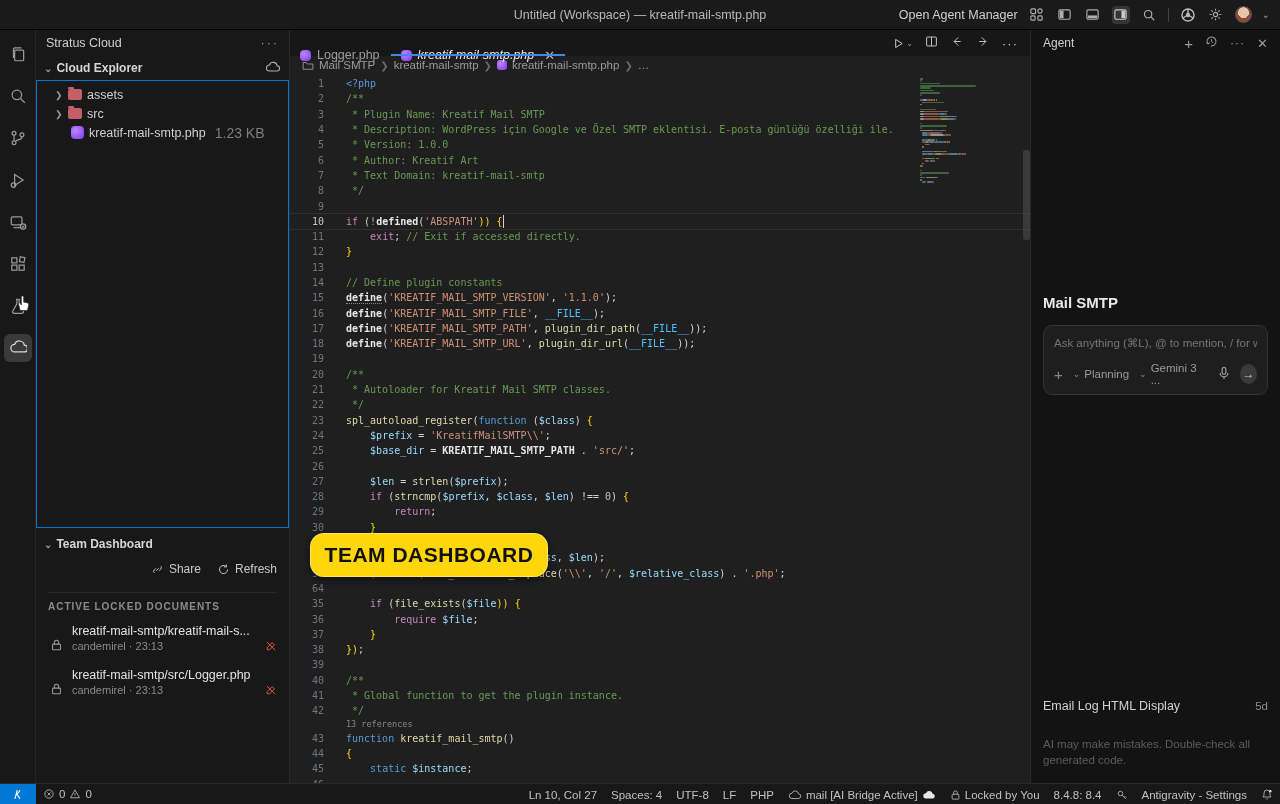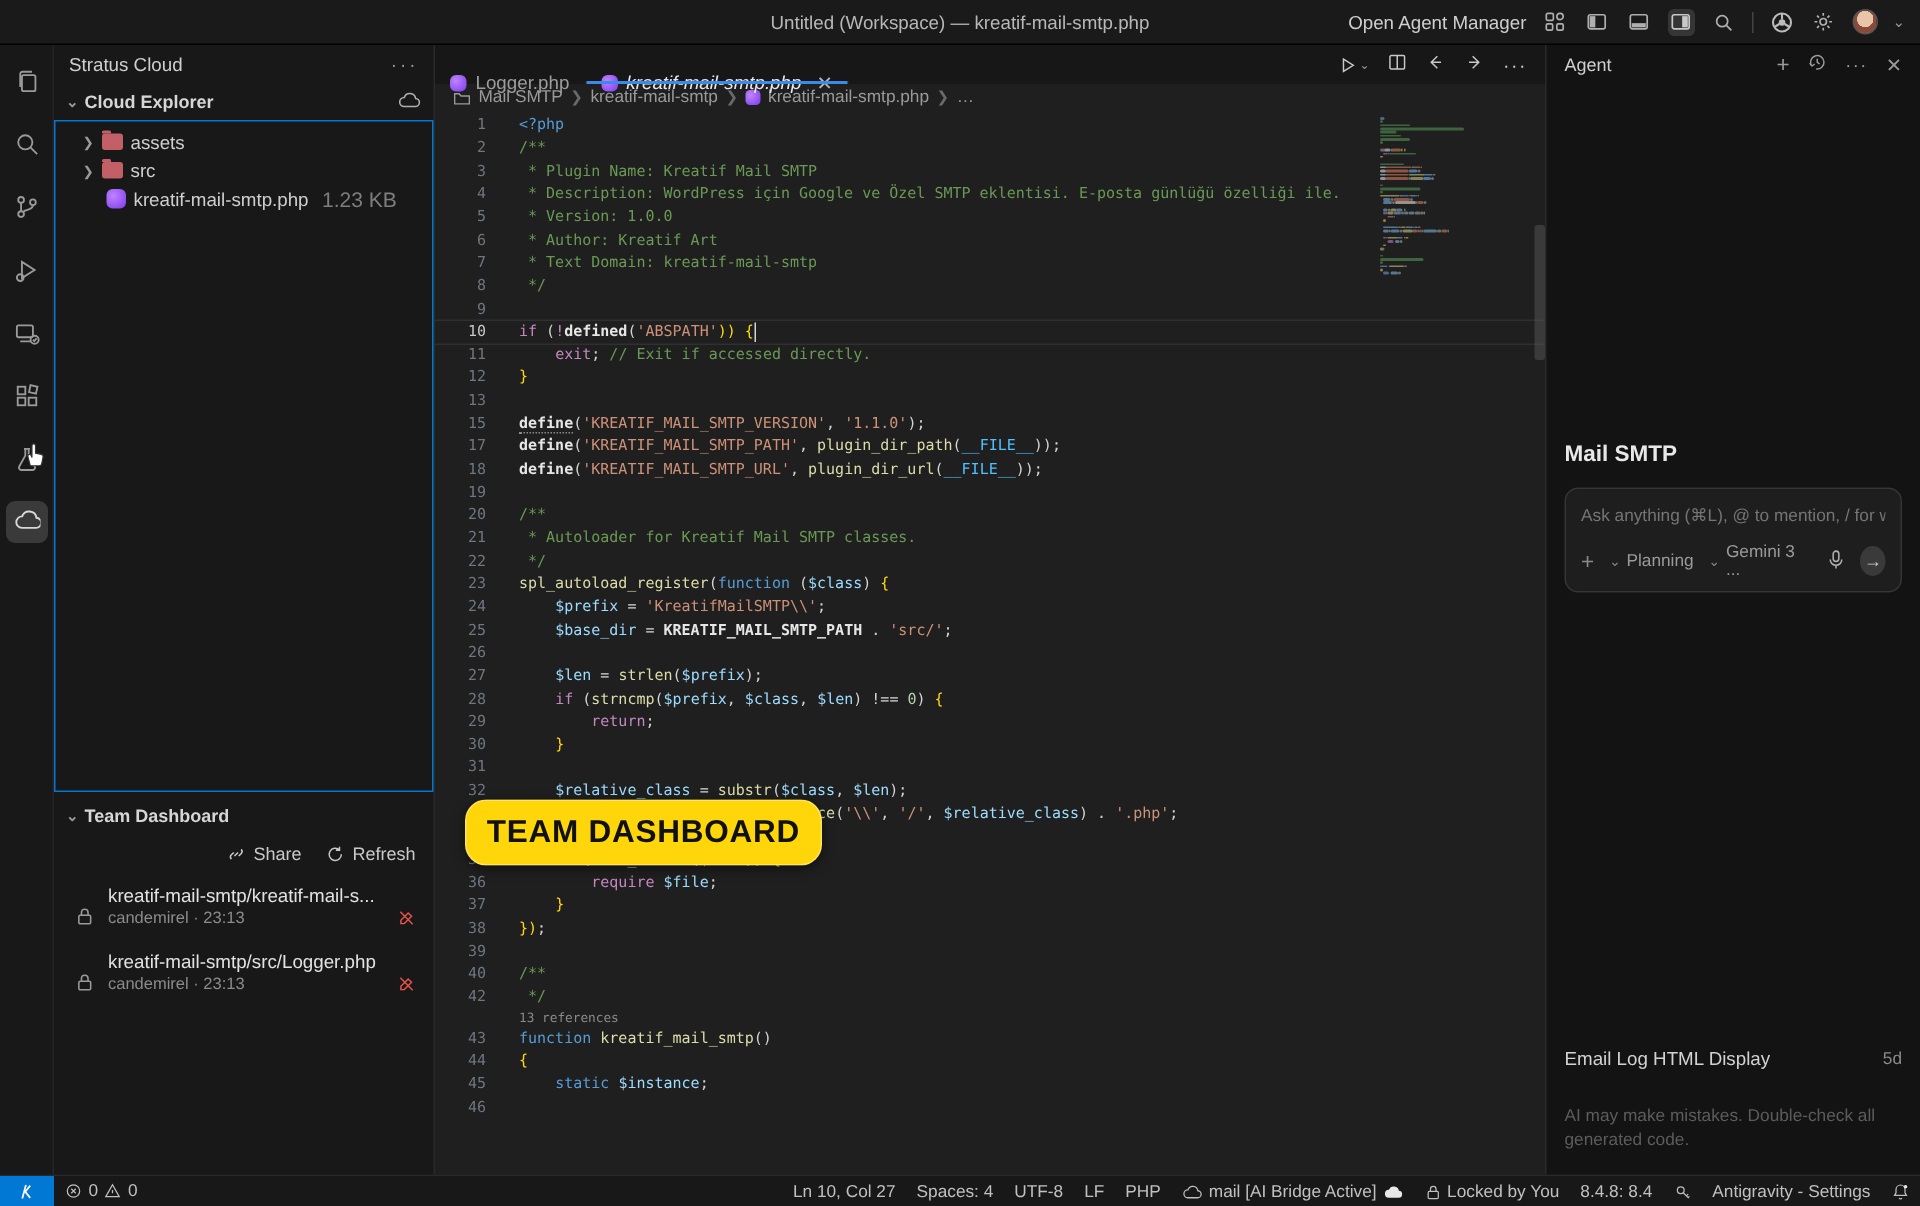--- a/index.html
+++ b/index.html
@@ -275,20 +275,21 @@
             </svg>
           <span>Share</span>
         </span>
         <span class="act">
           <svg width="13" height="13" viewBox="0 0 16 16">
               <path d="M13 8a5 5 0 1 1-1.5-3.5M11.5 1.8v3h-3" stroke="currentColor" fill="none"></path>
             </svg>
           <span>Refresh</span>
         </span>
       </div>
+      <div class="locked-header">ACTIVE LOCKED DOCUMENTS</div>
       <div id="locked-list">
           <div class="lock-item">
             <svg class="lock-ic" width="13" height="14" viewBox="0 0 14 16">
               <g stroke="#9a9a9a" fill="none" stroke-width="1.2">
                 <rect x="2.5" y="7" width="9" height="6.5" rx="1"></rect>
                 <path d="M4.5 7V5a2.5 2.5 0 0 1 5 0v2"></path>
               </g>
             </svg>
             <div class="tcol">
               <div class="t1">kreatif-mail-smtp/kreatif-mail-s...</div>
@@ -382,21 +383,23 @@
             <div class="code-row"><span class="ln">4</span><span class="lc"><span class="tk-c"> * Description: WordPress için Google ve Özel SMTP eklentisi. E-posta günlüğü özelliği ile.</span></span></div>
             <div class="code-row"><span class="ln">5</span><span class="lc"><span class="tk-c"> * Version: 1.0.0</span></span></div>
             <div class="code-row"><span class="ln">6</span><span class="lc"><span class="tk-c"> * Author: Kreatif Art</span></span></div>
             <div class="code-row"><span class="ln">7</span><span class="lc"><span class="tk-c"> * Text Domain: kreatif-mail-smtp</span></span></div>
             <div class="code-row"><span class="ln">8</span><span class="lc"><span class="tk-c"> */</span></span></div>
             <div class="code-row"><span class="ln">9</span><span class="lc"></span></div>
             <div class="code-row cur" style="position: relative;"><span class="ln">10</span><span class="lc"><span class="tk-k">if</span><span class="tk-p"> (</span><span class="tk-k">!</span><span class="tk-d">defined</span><span class="tk-p">(</span><span class="tk-s">'ABSPATH'</span><span class="tk-b">))</span><span class="tk-p"> </span><span class="tk-b">{</span></span><span class="cursor-bar" style="left: 212.52px;"></span></div>
             <div class="code-row"><span class="ln">11</span><span class="lc"><span class="tk-w">    </span><span class="tk-k">exit</span><span class="tk-p">;</span><span class="tk-c"> // Exit if accessed directly.</span></span></div>
             <div class="code-row"><span class="ln">12</span><span class="lc"><span class="tk-b">}</span></span></div>
             <div class="code-row"><span class="ln">13</span><span class="lc"></span></div>
+            <div class="code-row"><span class="ln">14</span><span class="lc"><span class="tk-c">// Define plugin constants</span></span></div>
             <div class="code-row"><span class="ln">15</span><span class="lc"><span class="tk-du">define</span><span class="tk-p">(</span><span class="tk-s">'KREATIF_MAIL_SMTP_VERSION'</span><span class="tk-p">, </span><span class="tk-s">'1.1.0'</span><span class="tk-p">);</span></span></div>
+            <div class="code-row"><span class="ln">16</span><span class="lc"><span class="tk-d">define</span><span class="tk-p">(</span><span class="tk-s">'KREATIF_MAIL_SMTP_FILE'</span><span class="tk-p">, </span><span class="tk-C">__FILE__</span><span class="tk-p">);</span></span></div>
             <div class="code-row"><span class="ln">17</span><span class="lc"><span class="tk-d">define</span><span class="tk-p">(</span><span class="tk-s">'KREATIF_MAIL_SMTP_PATH'</span><span class="tk-p">, </span><span class="tk-f">plugin_dir_path</span><span class="tk-p">(</span><span class="tk-C">__FILE__</span><span class="tk-p">));</span></span></div>
             <div class="code-row"><span class="ln">18</span><span class="lc"><span class="tk-d">define</span><span class="tk-p">(</span><span class="tk-s">'KREATIF_MAIL_SMTP_URL'</span><span class="tk-p">, </span><span class="tk-f">plugin_dir_url</span><span class="tk-p">(</span><span class="tk-C">__FILE__</span><span class="tk-p">));</span></span></div>
             <div class="code-row"><span class="ln">19</span><span class="lc"></span></div>
             <div class="code-row"><span class="ln">20</span><span class="lc"><span class="tk-c">/**</span></span></div>
             <div class="code-row"><span class="ln">21</span><span class="lc"><span class="tk-c"> * Autoloader for Kreatif Mail SMTP classes.</span></span></div>
             <div class="code-row"><span class="ln">22</span><span class="lc"><span class="tk-c"> */</span></span></div>
             <div class="code-row"><span class="ln">23</span><span class="lc"><span class="tk-f">spl_autoload_register</span><span class="tk-p">(</span><span class="tk-K">function</span><span class="tk-p"> (</span><span class="tk-v">$class</span><span class="tk-p">) </span><span class="tk-b">{</span></span></div>
             <div class="code-row"><span class="ln">24</span><span class="lc"><span class="tk-w">    </span><span class="tk-v">$prefix</span><span class="tk-p"> = </span><span class="tk-s">'KreatifMailSMTP\\'</span><span class="tk-p">;</span></span></div>
             <div class="code-row"><span class="ln">25</span><span class="lc"><span class="tk-w">    </span><span class="tk-v">$base_dir</span><span class="tk-p"> = </span><span class="tk-d">KREATIF_MAIL_SMTP_PATH</span><span class="tk-p"> . </span><span class="tk-s">'src/'</span><span class="tk-p">;</span></span></div>
             <div class="code-row"><span class="ln">26</span><span class="lc"></span></div>
@@ -407,20 +410,21 @@
             <div class="code-row"><span class="ln">31</span><span class="lc"></span></div>
             <div class="code-row"><span class="ln">32</span><span class="lc"><span class="tk-w">    </span><span class="tk-v">$relative_class</span><span class="tk-p"> = </span><span class="tk-f">substr</span><span class="tk-p">(</span><span class="tk-v">$class</span><span class="tk-p">, </span><span class="tk-v">$len</span><span class="tk-p">);</span></span></div>
             <div class="code-row"><span class="ln">33</span><span class="lc"><span class="tk-w">    </span><span class="tk-v">$file</span><span class="tk-p"> = </span><span class="tk-v">$base_dir</span><span class="tk-p"> . </span><span class="tk-f">str_replace</span><span class="tk-p">(</span><span class="tk-s">'\\'</span><span class="tk-p">, </span><span class="tk-s">'/'</span><span class="tk-p">, </span><span class="tk-v">$relative_class</span><span class="tk-p">) . </span><span class="tk-s">'.php'</span><span class="tk-p">;</span></span></div>
             <div class="code-row"><span class="ln">64</span><span class="lc"></span></div>
             <div class="code-row"><span class="ln">35</span><span class="lc"><span class="tk-w">    </span><span class="tk-k">if</span><span class="tk-p"> (</span><span class="tk-f">file_exists</span><span class="tk-p">(</span><span class="tk-v">$file</span><span class="tk-b">))</span><span class="tk-p"> </span><span class="tk-b">{</span></span></div>
             <div class="code-row"><span class="ln">36</span><span class="lc"><span class="tk-w">        </span><span class="tk-k">require</span><span class="tk-p"> </span><span class="tk-v">$file</span><span class="tk-p">;</span></span></div>
             <div class="code-row"><span class="ln">37</span><span class="lc"><span class="tk-w">    </span><span class="tk-b">}</span></span></div>
             <div class="code-row"><span class="ln">38</span><span class="lc"><span class="tk-b">})</span><span class="tk-p">;</span></span></div>
             <div class="code-row"><span class="ln">39</span><span class="lc"></span></div>
             <div class="code-row"><span class="ln">40</span><span class="lc"><span class="tk-c">/**</span></span></div>
+            <div class="code-row"><span class="ln">41</span><span class="lc"><span class="tk-c"> * Global function to get the plugin instance.</span></span></div>
             <div class="code-row"><span class="ln">42</span><span class="lc"><span class="tk-c"> */</span></span></div>
             <div class="codelens">13 references</div>
             <div class="code-row"><span class="ln">43</span><span class="lc"><span class="tk-K">function</span><span class="tk-p"> </span><span class="tk-f">kreatif_mail_smtp</span><span class="tk-p">()</span></span></div>
             <div class="code-row"><span class="ln">44</span><span class="lc"><span class="tk-b">{</span></span></div>
             <div class="code-row"><span class="ln">45</span><span class="lc"><span class="tk-w">    </span><span class="tk-K">static</span><span class="tk-p"> </span><span class="tk-v">$instance</span><span class="tk-p">;</span></span></div>
             <div class="code-row"><span class="ln">46</span><span class="lc"></span></div>
           </div>
         <div class="minimap" id="minimap">
             <div class="mm-row" style="top: 0px; left: 0px; width: 100px;">
               <div class="mm-tok" style="left: 0px; width: 3.1px; background: rgb(90, 130, 176);"></div>

